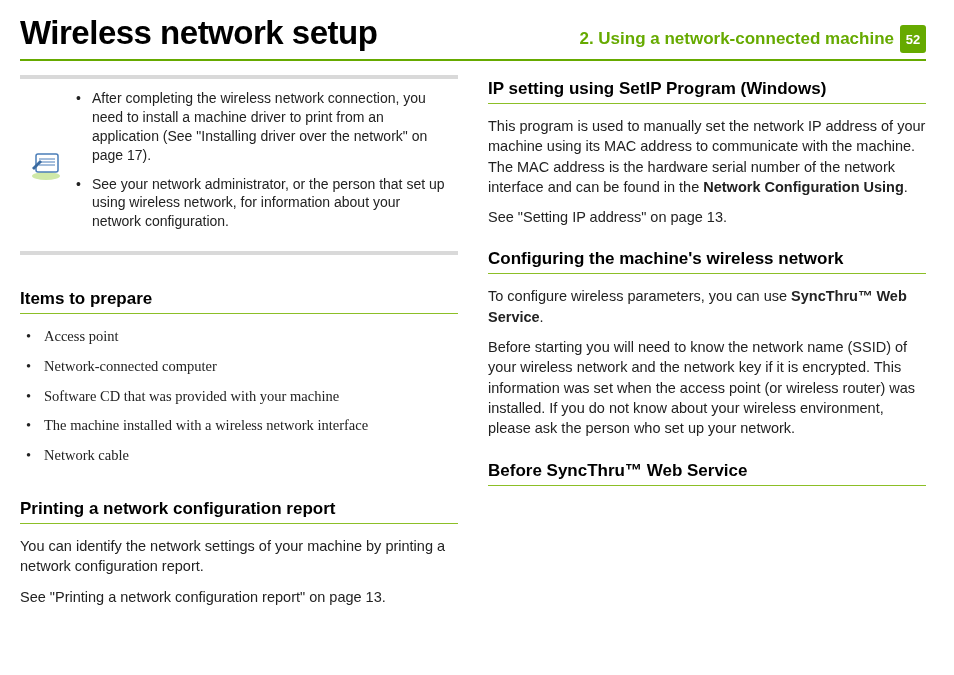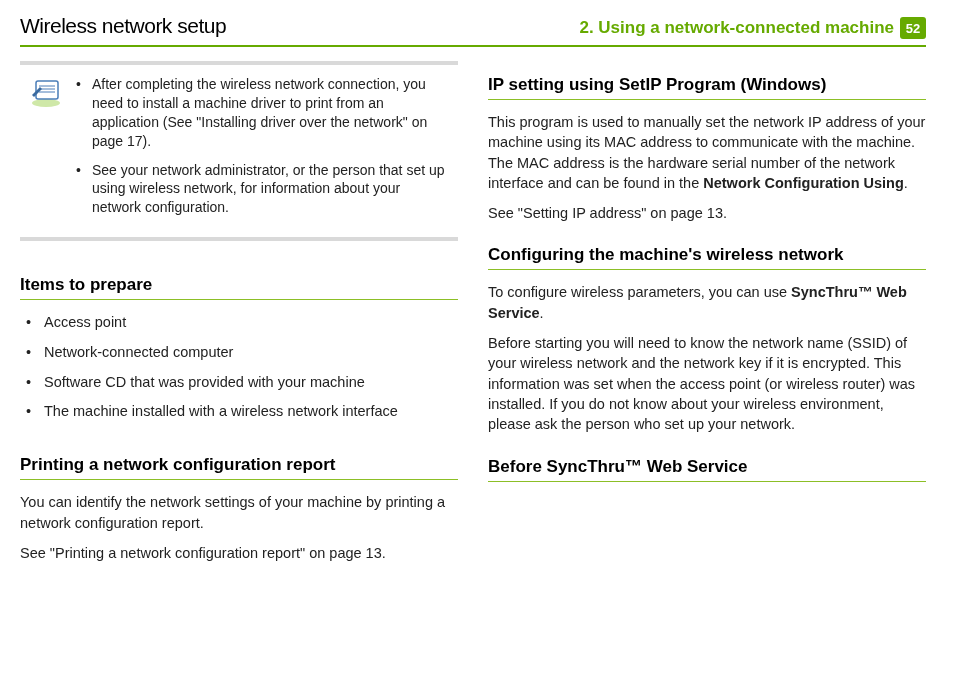--- a/index.html
+++ b/index.html
@@ -16,42 +16,42 @@
   }
   .header {
     display: flex;
     align-items: baseline;
     justify-content: space-between;
     border-bottom: 2px solid #66aa00;
     padding-bottom: 6px;
     margin-bottom: 14px;
   }
   .header h1 {
-    font-size: 21px;
-    font-weight: 400;
+    font-size: 33px;
+    font-weight: 700;
     letter-spacing: -0.5px;
     color: #000;
   }
   .header-right {
     display: flex;
     align-items: center;
     gap: 6px;
   }
   .chapter {
     color: #66aa00;
     font-size: 17px;
     font-weight: 700;
   }
   .page-badge {
     background: #66aa00;
     color: #fff;
     font-size: 13px;
     font-weight: 700;
     width: 26px;
-    height: 22px;
+    height: 28px;
     border-radius: 3px;
     display: inline-flex;
     align-items: center;
     justify-content: center;
   }
   .columns {
     display: flex;
     gap: 30px;
   }
   .col {
@@ -59,20 +59,21 @@
     min-width: 0;
   }
   .note-box {
     border-top: 4px solid #d9d9d9;
     border-bottom: 4px solid #d9d9d9;
     background: linear-gradient(#fff,#fff);
     padding: 10px 8px 10px 6px;
     display: flex;
     gap: 10px;
     margin-bottom: 34px;
+    align-items: center;
   }
   .note-icon svg { display:block; }
   .note-list {
     list-style: none;
     font-size: 14px;
     line-height: 1.35;
   }
   .note-list li {
     position: relative;
     padding-left: 16px;
@@ -89,40 +90,41 @@
     font-weight: 700;
     border-bottom: 1.5px solid #8cbf26;
     padding-bottom: 4px;
     margin-bottom: 12px;
     margin-top: 19px;
     color: #000;
   }
   .body-list {
     list-style: none;
     margin: 0 0 32px 6px;
+    font-family: Liberation Serif, serif;
   }
   .body-list li {
     position: relative;
     padding-left: 18px;
     font-size: 14.5px;
     line-height: 1.5;
     margin-bottom: 8px;
   }
   .body-list li::before {
     content: "•";
     position: absolute;
     left: 0;
   }
   p.body {
     font-size: 14.5px;
     line-height: 1.4;
     margin-bottom: 10px;
   }
   .b { font-weight: 700; }
-  .col-right h2.section { margin-top: 14px; }
+  .col-right h2.section { margin-top: 4px; }
   .col-right h2.section + p.body { margin-top: 4px; }
   .col-right .group { margin-bottom: 22px; }
 </style>
 </head>
 <body>
 
 <div class="page">
 
   <div class="header">
     <h1>Wireless network setup</h1>
@@ -152,20 +154,21 @@
           <li>See your network administrator, or the person that set up using wireless network, for information about your network configuration.</li>
         </ul>
       </div>
 
       <h2 class="section">Items to prepare</h2>
       <ul class="body-list">
         <li>Access point</li>
         <li>Network-connected computer</li>
         <li>Software CD that was provided with your machine</li>
         <li>The machine installed with a wireless network interface</li>
+        <li>Network cable</li>
       </ul>
 
       <h2 class="section">Printing a network configuration report</h2>
       <p class="body">You can identify the network settings of your machine by printing a network configuration report.</p>
       <p class="body">See "Printing a network configuration report" on page 13.</p>
     </div>
 
     <div class="col col-right">
 
       <div class="group">

